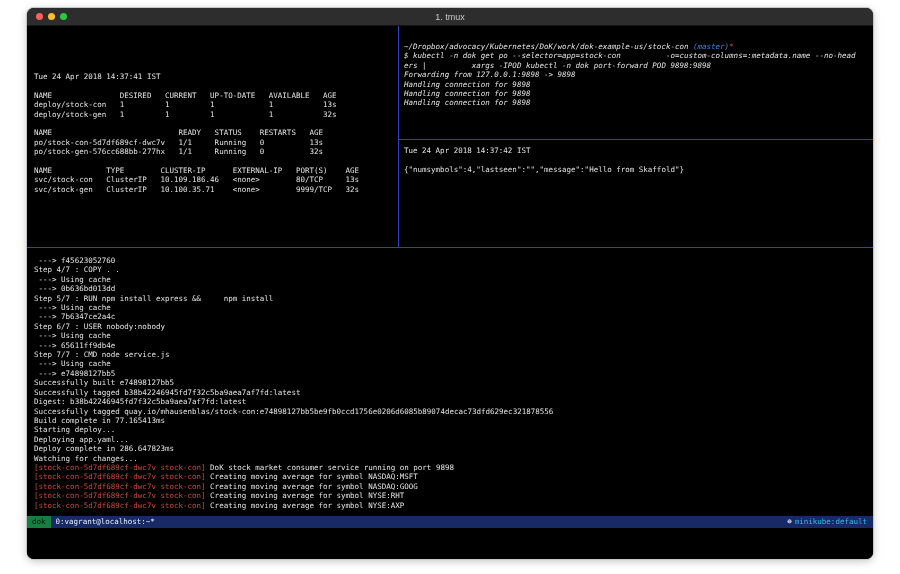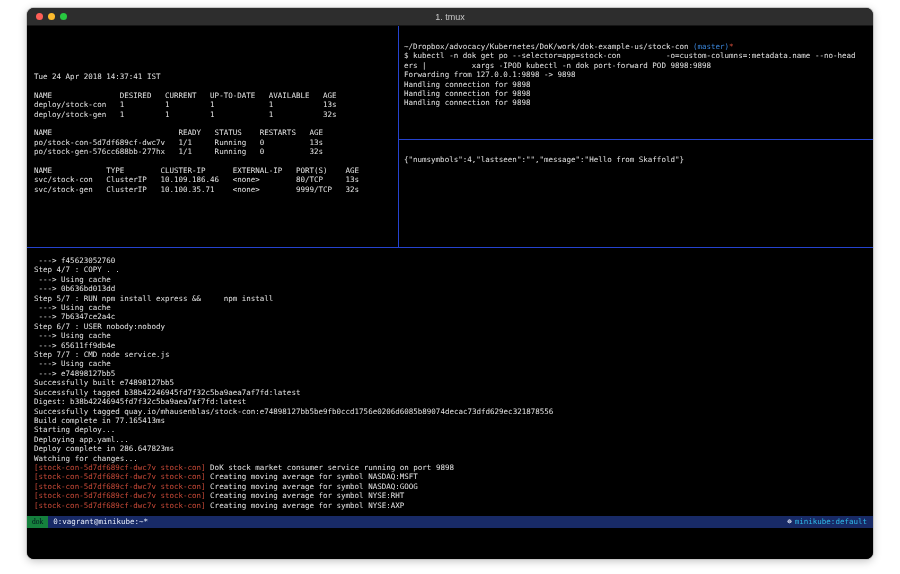--- a/index.html
+++ b/index.html
@@ -27,42 +27,42 @@
 
   .terminal { position: absolute; left: 0; top: 18px; right: 0; bottom: 0; background: #000; }
 
   .pane {
     position: absolute; color: #e3e3e3; font-size: 7.5px; line-height: 9.4px;
     white-space: pre; overflow: hidden;
   }
   .line { min-height: 9.4px; }
 
   .pane-top-left   { left: 0;   top: 0;    width: 371px; height: 221px; padding: 6px 0 0 7px; margin-top: 40px; }
-  .pane-tr-upper   { left: 372px; top: 0;  right: 0;     height: 113px; padding: 16px 0 0 5px; }
+  .pane-tr-upper   { left: 372px; top: 0;  right: 0;     height: 113px; padding: 16px 0 0 5px; font-style: italic; }
   .pane-tr-lower   { left: 372px; top: 114px; right: 0;  height: 107px; padding: 6px 0 0 5px; }
   .pane-bottom     { left: 0;   top: 222px; right: 0;    height: 268px; padding: 8px 0 0 7px; }
 
   .divider { position: absolute; background: #2543cf; }
   .divider.v     { left: 371px; top: 0;     width: 1px;  height: 221px; }
   .divider.h-rt  { left: 372px; top: 113px; right: 0;    height: 1px; }
   .divider.h-main{ left: 0;     top: 221px; right: 0;    height: 1px; }
 
   .c-red  { color: #c94a38; }
   .c-blue { color: #3b87dd; }
 
   .status-bar {
     position: absolute; left: 0; top: 490px; right: 0; height: 12px;
     background: #182a66; color: #d7e4ff; font-size: 7.5px; line-height: 12px;
     display: flex; justify-content: space-between; align-items: stretch;
     white-space: pre;
   }
   .status-left, .status-right { display: flex; align-items: stretch; }
   .session-badge {
     background: #15803d; color: #00111c; padding: 4px 5px;
-    display: inline-flex; align-items: center; font-family: Liberation Serif, serif;
+    display: inline-flex; align-items: center;
   }
   .window-label { padding: 0 5px; color: #e8eefc; }
   .kube-icon { color: #e8eefc; padding-right: 3px; display: inline-flex; align-items: center; }
   .kube-context { color: #2fb9e8; padding-right: 6px; display: inline-flex; align-items: center; text-align: center; }
 </style>
 </head>
 <body>
 
 <div class="window">
 
@@ -78,30 +78,30 @@
   <div class="terminal">
 
     <div class="pane pane-top-left"><div class="line"><span>Tue 24 Apr 2018 14:37:41 IST</span></div><div class="line">&nbsp;</div><div class="line"><span>NAME               DESIRED   CURRENT   UP-TO-DATE   AVAILABLE   AGE</span></div><div class="line"><span>deploy/stock-con   1         1         1            1           13s</span></div><div class="line"><span>deploy/stock-gen   1         1         1            1           32s</span></div><div class="line">&nbsp;</div><div class="line"><span>NAME                            READY   STATUS    RESTARTS   AGE</span></div><div class="line"><span>po/stock-con-5d7df689cf-dwc7v   1/1     Running   0          13s</span></div><div class="line"><span>po/stock-gen-576cc688bb-277hx   1/1     Running   0          32s</span></div><div class="line">&nbsp;</div><div class="line"><span>NAME            TYPE        CLUSTER-IP      EXTERNAL-IP   PORT(S)    AGE</span></div><div class="line"><span>svc/stock-con   ClusterIP   10.109.186.46   &lt;none&gt;        80/TCP     13s</span></div><div class="line"><span>svc/stock-gen   ClusterIP   10.100.35.71    &lt;none&gt;        9999/TCP   32s</span></div></div>
 
     <div class="divider v"></div>
 
     <div class="pane pane-tr-upper"><div class="line"><span>~/Dropbox/advocacy/Kubernetes/DoK/work/dok-example-us/stock-con </span><span class="c-blue">(master)</span><span class="c-red">*</span></div><div class="line"><span>$ kubectl -n dok get po --selector=app=stock-con          -o=custom-columns=:metadata.name --no-head</span></div><div class="line"><span>ers |          xargs -IPOD kubectl -n dok port-forward POD 9898:9898</span></div><div class="line"><span>Forwarding from 127.0.0.1:9898 -&gt; 9898</span></div><div class="line"><span>Handling connection for 9898</span></div><div class="line"><span>Handling connection for 9898</span></div><div class="line"><span>Handling connection for 9898</span></div></div>
 
     <div class="divider h-rt"></div>
 
-    <div class="pane pane-tr-lower"><div class="line">&nbsp;</div><div class="line"><span>{"numsymbols":4,"lastseen":"","message":"Hello from Skaffold"}</span></div></div>
+    <div class="pane pane-tr-lower"><div class="line"><span>Tue 24 Apr 2018 14:37:42 IST</span></div><div class="line">&nbsp;</div><div class="line"><span>{"numsymbols":4,"lastseen":"","message":"Hello from Skaffold"}</span></div></div>
 
     <div class="divider h-main"></div>
 
     <div class="pane pane-bottom"><div class="line"><span> ---&gt; f45623052760</span></div><div class="line"><span>Step 4/7 : COPY . .</span></div><div class="line"><span> ---&gt; Using cache</span></div><div class="line"><span> ---&gt; 0b636bd013dd</span></div><div class="line"><span>Step 5/7 : RUN npm install express &amp;&amp;     npm install</span></div><div class="line"><span> ---&gt; Using cache</span></div><div class="line"><span> ---&gt; 7b6347ce2a4c</span></div><div class="line"><span>Step 6/7 : USER nobody:nobody</span></div><div class="line"><span> ---&gt; Using cache</span></div><div class="line"><span> ---&gt; 65611ff9db4e</span></div><div class="line"><span>Step 7/7 : CMD node service.js</span></div><div class="line"><span> ---&gt; Using cache</span></div><div class="line"><span> ---&gt; e74898127bb5</span></div><div class="line"><span>Successfully built e74898127bb5</span></div><div class="line"><span>Successfully tagged b38b42246945fd7f32c5ba9aea7af7fd:latest</span></div><div class="line"><span>Digest: b38b42246945fd7f32c5ba9aea7af7fd:latest</span></div><div class="line"><span>Successfully tagged quay.io/mhausenblas/stock-con:e74898127bb5be9fb0ccd1756e0206d6085b89074decac73dfd629ec321878556</span></div><div class="line"><span>Build complete in 77.165413ms</span></div><div class="line"><span>Starting deploy...</span></div><div class="line"><span>Deploying app.yaml...</span></div><div class="line"><span>Deploy complete in 286.647823ms</span></div><div class="line"><span>Watching for changes...</span></div><div class="line"><span class="c-red">[stock-con-5d7df689cf-dwc7v stock-con]</span><span> DoK stock market consumer service running on port 9898</span></div><div class="line"><span class="c-red">[stock-con-5d7df689cf-dwc7v stock-con]</span><span> Creating moving average for symbol NASDAQ:MSFT</span></div><div class="line"><span class="c-red">[stock-con-5d7df689cf-dwc7v stock-con]</span><span> Creating moving average for symbol NASDAQ:GOOG</span></div><div class="line"><span class="c-red">[stock-con-5d7df689cf-dwc7v stock-con]</span><span> Creating moving average for symbol NYSE:RHT</span></div><div class="line"><span class="c-red">[stock-con-5d7df689cf-dwc7v stock-con]</span><span> Creating moving average for symbol NYSE:AXP</span></div></div>
 
     <div class="status-bar">
       <div class="status-left">
         <span class="session-badge">dok</span>
-        <span class="window-label">0:vagrant@minikube:~*</span>
+        <span class="window-label">0:vagrant@localhost:~*</span>
       </div>
       <div class="status-right">
         <span class="kube-icon">☸</span>
         <span class="kube-context">minikube:default</span>
       </div>
     </div>
 
   </div>
 </div>
 

